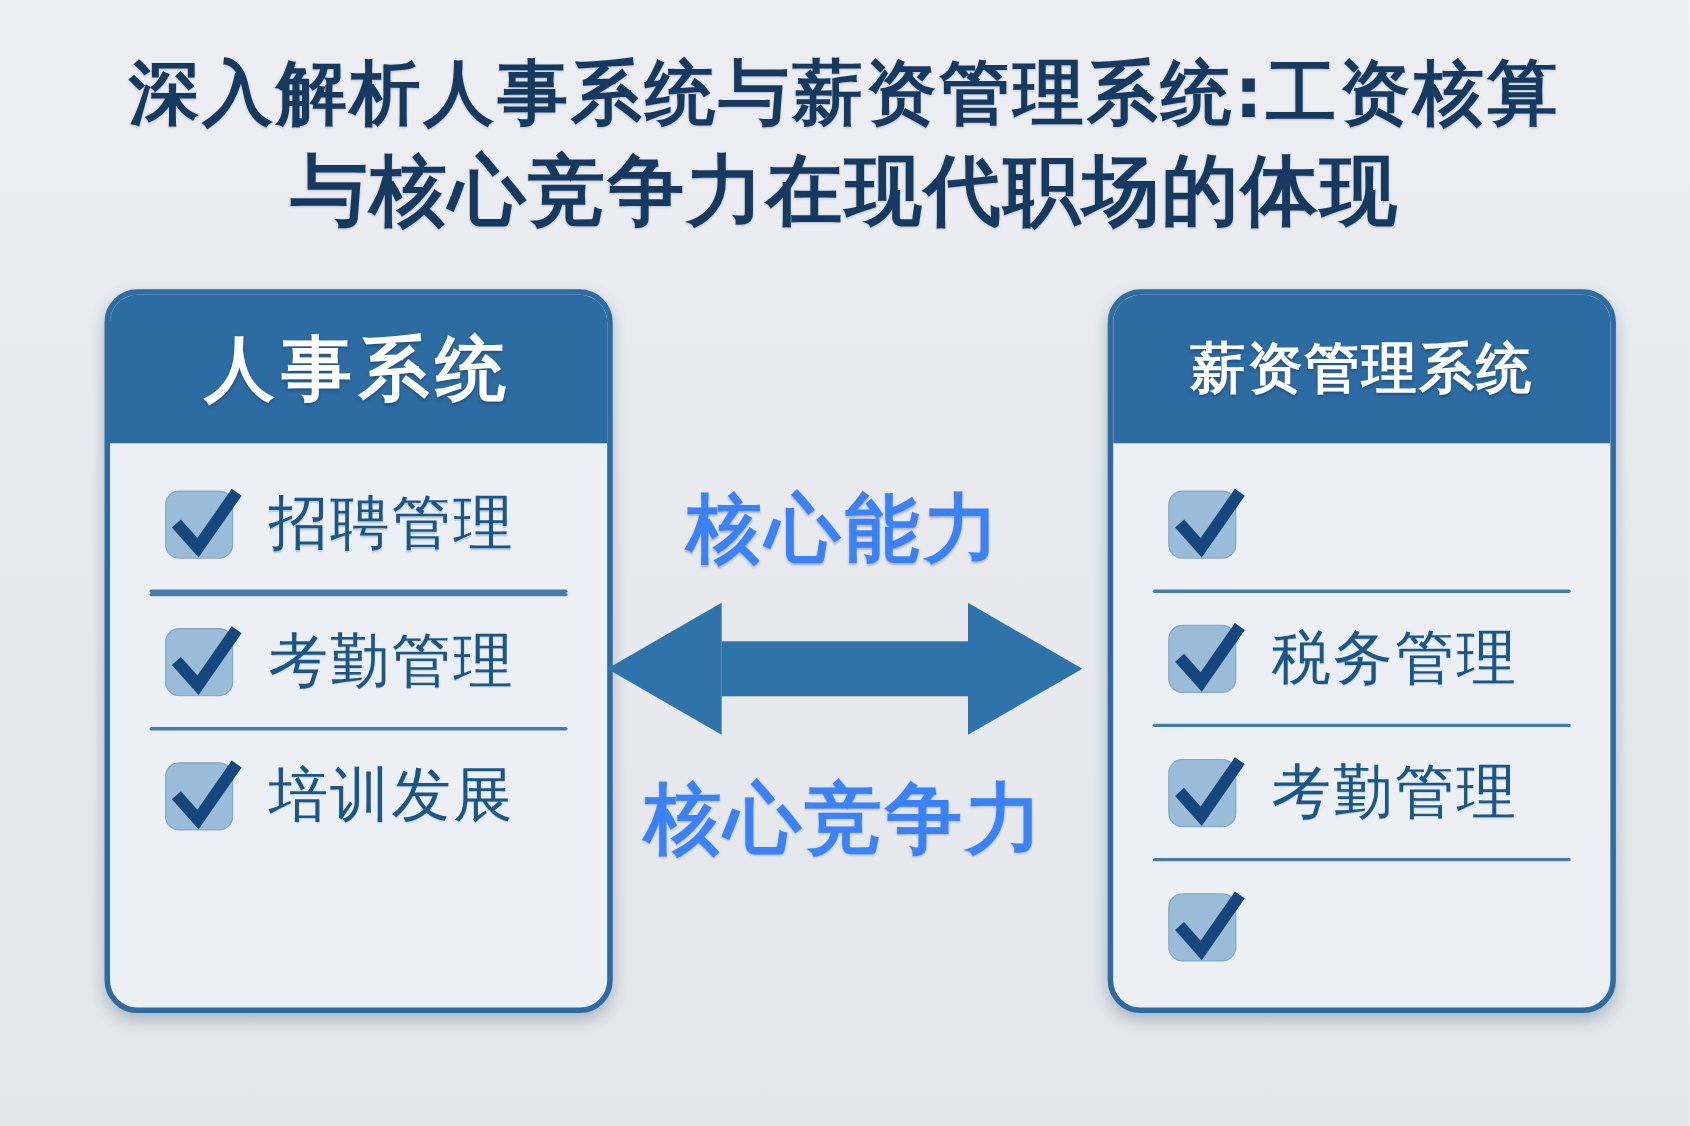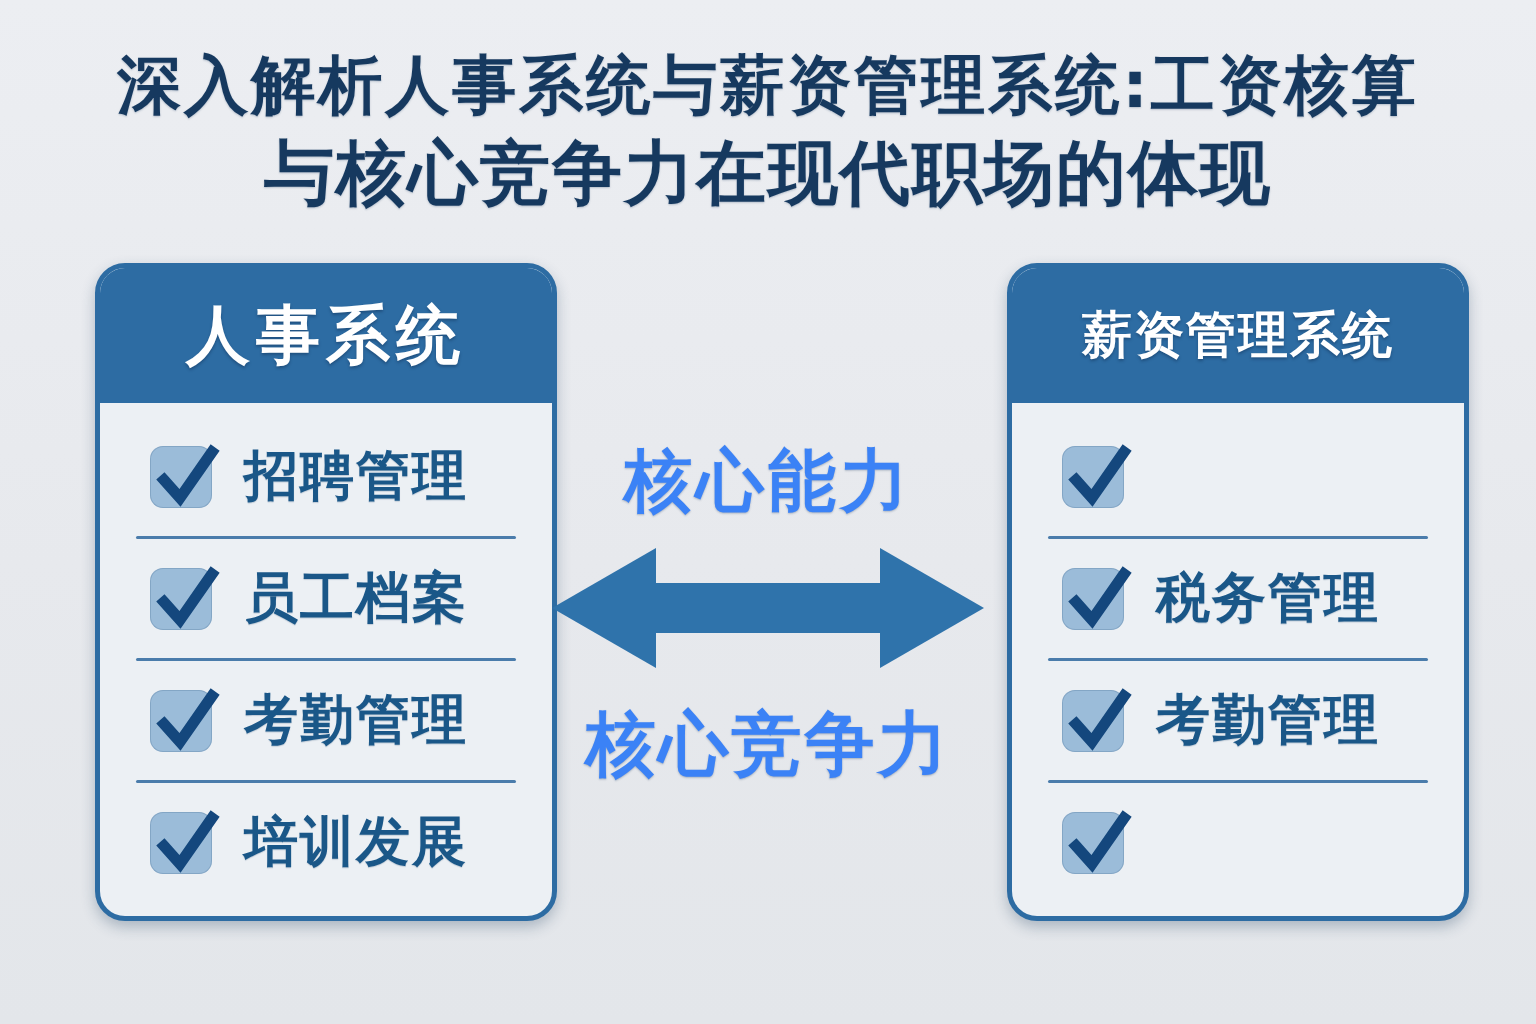--- a/index.html
+++ b/index.html
@@ -43,21 +43,21 @@
   .check-item {
     height:119px; display:flex; align-items:center; padding-left:50px;
   }
   .checkbox {
     width:62px; height:62px; border-radius:13px; background:#9bbcd9;
     position:relative; flex:0 0 62px;
     box-shadow:inset 0 0 0 1px rgba(60,100,140,.25);
   }
   .checkbox svg { position:absolute; left:4px; top:-8px; overflow:visible; }
   .check-label {
-    margin-left:32px; font-size:54px; font-weight:700; color:#1a5788;
+    margin-left:32px; font-size:54px; font-weight:400; color:#1a5788;
     letter-spacing:2px; text-shadow:0 1px 1px rgba(20,60,100,.2);
   }
   .divider { height:3px; background:#4a7cab; margin:0 36px; border-radius:2px; }
 
   
   .center-label {
     position:absolute; left:540px; width:456px; text-align:center;
     font-weight:800; color:#3b82f6; text-shadow:0 1px 2px rgba(20,50,90,.3);
   }
   .center-top    { top:436px; font-size:68px; letter-spacing:4px; }
@@ -94,28 +94,20 @@
       <div class="check-item">
         <span class="checkbox">
           <svg width="66" height="74" viewBox="0 0 66 74">
             <path d="M10 42 L26 60 L58 14" fill="none" stroke="#14477d" stroke-width="11" stroke-linecap="square"></path>
           </svg>
         </span>
         <span class="check-label">招聘管理</span>
       </div>
       <div class="divider"></div>
 
-      <div class="check-item">
-        <span class="checkbox">
-          <svg width="66" height="74" viewBox="0 0 66 74">
-            <path d="M10 42 L26 60 L58 14" fill="none" stroke="#14477d" stroke-width="11" stroke-linecap="square"></path>
-          </svg>
-        </span>
-        <span class="check-label">员工档案</span>
-      </div>
       <div class="divider"></div>
 
       <div class="check-item">
         <span class="checkbox">
           <svg width="66" height="74" viewBox="0 0 66 74">
             <path d="M10 42 L26 60 L58 14" fill="none" stroke="#14477d" stroke-width="11" stroke-linecap="square"></path>
           </svg>
         </span>
         <span class="check-label">考勤管理</span>
       </div>

